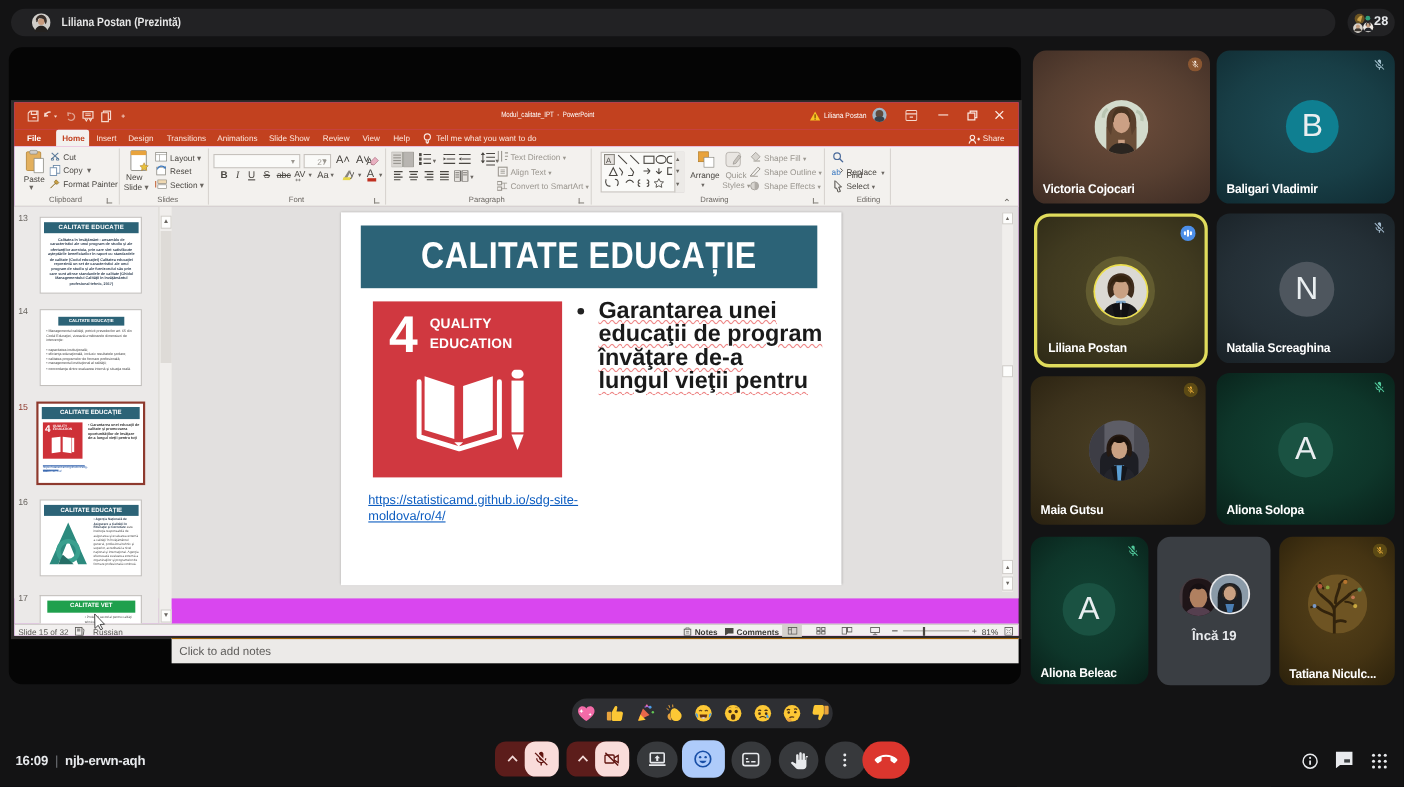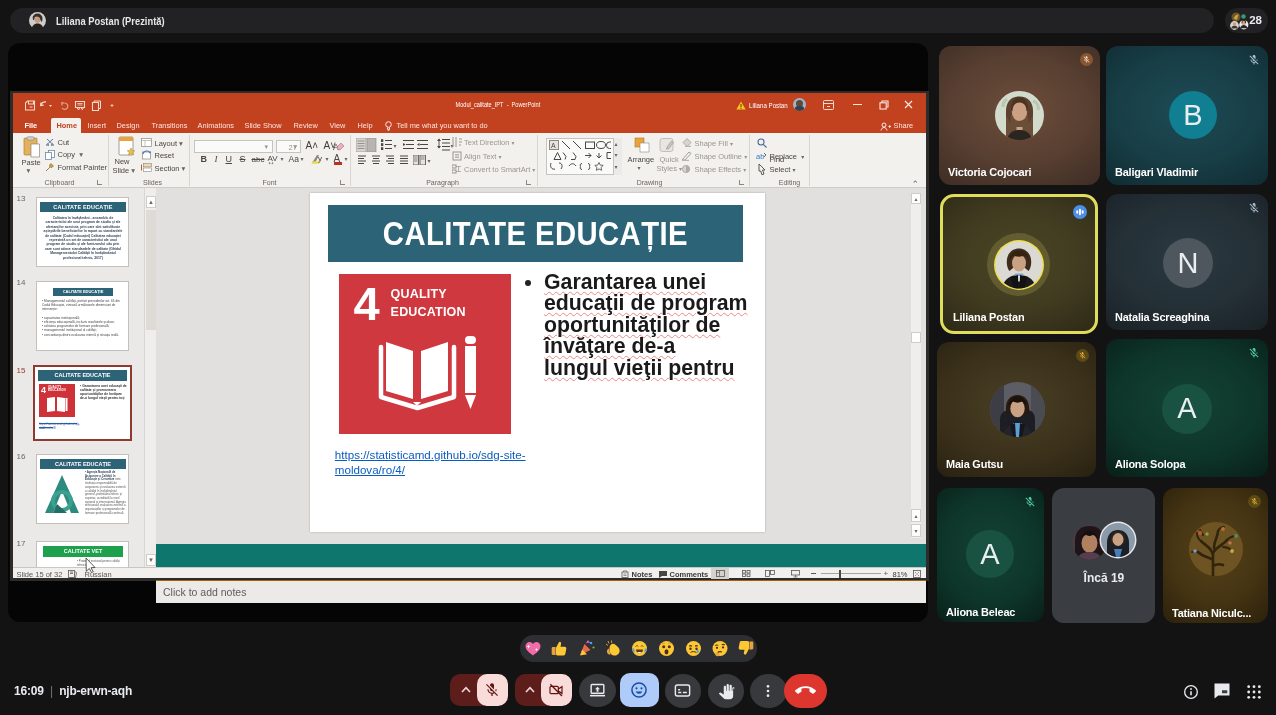--- a/index.html
+++ b/index.html
@@ -8,21 +8,21 @@
   font-family:"Liberation Sans", sans-serif; }
 .abs { position:absolute; }
 
 #topbar { left:10px; top:8px; width:1204px; height:25px; border-radius:13px; background:#222224; }
 #topbar .nm { position:absolute; left:46px; top:6.5px; font-size:11px; font-weight:700; color:#e6e6e6; transform:scaleX(.85); transform-origin:left center; }
 #pill28 { left:1225px; top:8px; width:43px; height:25px; border-radius:13px; background:#222224; }
 
 #share { left:8px; top:43px; width:920px; height:579px; border-radius:12px; background:#050505; }
 
 #ppt { left:9.5px; top:90.5px; width:919px; height:490px; background:#2e2c2b; }
-#ppt .in { position:absolute; left:3px; top:2.5px; width:913px; height:485px; background:#0f766e; }
+#ppt .in { position:absolute; left:3px; top:2.5px; width:913px; height:485px; background:#d946ef; }
 #tbar { left:0; top:0; width:913px; height:25px; background:#c2411f; }
 #mbar { left:0; top:25px; width:913px; height:15px; background:#c2411f; }
 #ribbon { left:0; top:40px; width:913px; height:55px; background:#f3f1ee; border-bottom:1px solid #cfccc8; }
 #pbody { left:0; top:95px; width:913px; height:356px; background:#e2e0df; }
 #panel { left:0; top:0; width:131.5px; height:379px; background:#ebe9e8; }
 #notes { left:143.5px; top:451px; width:769.5px; height:23px; background:#eceae8; border-top:1px solid #a16207;margin-top:36px; }
 #pstatus { left:0; top:474px; width:913px; height:11px; background:#f2f0ef; border-top:1px solid #c9c6c3; }
 
 .tile { position:absolute; border-radius:12px; overflow:hidden; }
 .tname { position:absolute; left:9px; bottom:7px; font-size:11.5px; font-weight:700; color:#fff; letter-spacing:-.2px; white-space:nowrap; transform:scaleX(.95); transform-origin:left bottom; }
@@ -409,21 +409,20 @@
             <path d="M35 66 L39 70 L43 66" fill="#fff"></path>
             <rect x="87" y="10" width="11" height="47" fill="#fff"></rect>
             <path d="M87 59 L98 59 L92.5 73 Z" fill="#fff"></path>
             <rect x="87" y="0" width="11" height="8" rx="4" fill="#fff"></rect>
           </svg>
         </div>
         <div style="position:absolute;left:215px;top:87px;width:6px;height:6px;border-radius:50%;background:#222;"></div>
         <div id="btext" style="position:absolute;left:234px;top:79px;width:230px;font-size:21.3px;line-height:21.6px;font-weight:700;color:#1a1a1a;white-space:nowrap;">
           <div><span class="sq">Garantarea unei</span></div>
           <div><span class="sq">educaţii de program</span></div>
-          <div><span class="sq">oportunităţilor de</span></div>
           <div><span class="sq">învăţare de-a</span></div>
           <div><span class="sq">lungul vieţii pentru</span></div>
         </div>
         <div style="position:absolute;left:24.8px;top:254px;font-size:11.6px;color:#0b5cc0;text-decoration:underline;line-height:15px;">https://statisticamd.github.io/sdg-site-<br>moldova/ro/4/</div>
       </div>
       <div id="vscroll" style="position:absolute;left:898.5px;top:4.5px;width:10px;height:345px;background:#f0eeec;">
         <div style="position:absolute;left:0;top:0px;width:10px;height:11px;background:#fdfdfc;border:1px solid #d0cdc9;color:#6a6661;font-size:5px;text-align:center;line-height:10px;">▲</div>
         <div style="position:absolute;left:0;top:139px;width:10px;height:11px;background:#fdfdfc;border:1px solid #d0cdc9;"></div>
         <div style="position:absolute;left:0;top:316px;width:10px;height:13px;background:#fdfdfc;border:1px solid #d0cdc9;color:#6a6661;font-size:6px;text-align:center;line-height:12px;">▴</div>
         <div style="position:absolute;left:0;top:331px;width:10px;height:13px;background:#fdfdfc;border:1px solid #d0cdc9;color:#6a6661;font-size:6px;text-align:center;line-height:12px;">▾</div>

